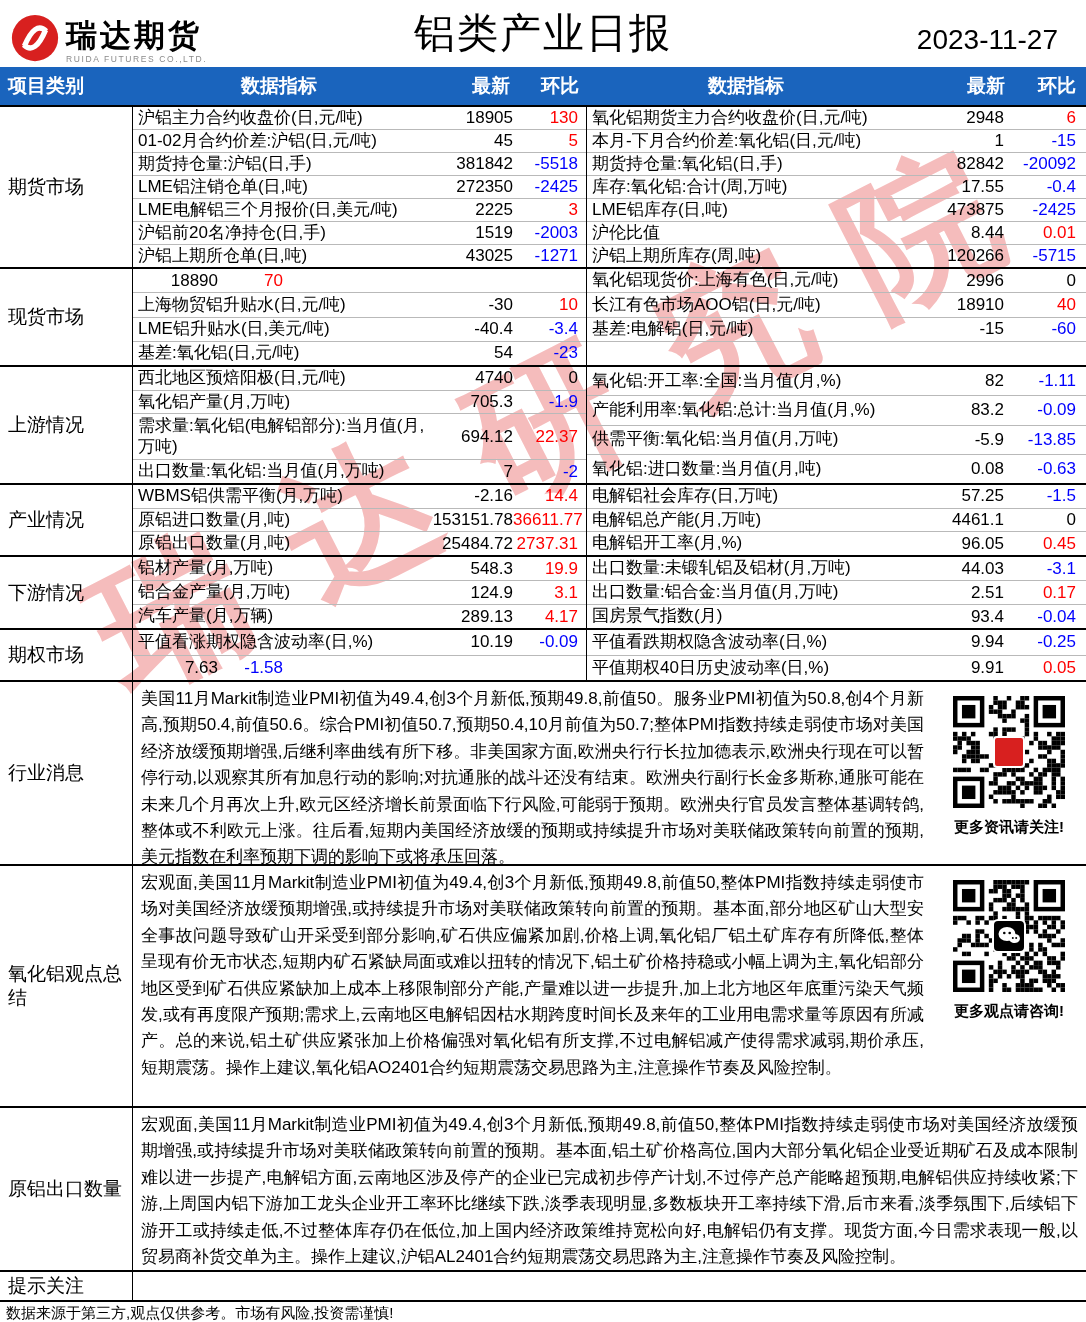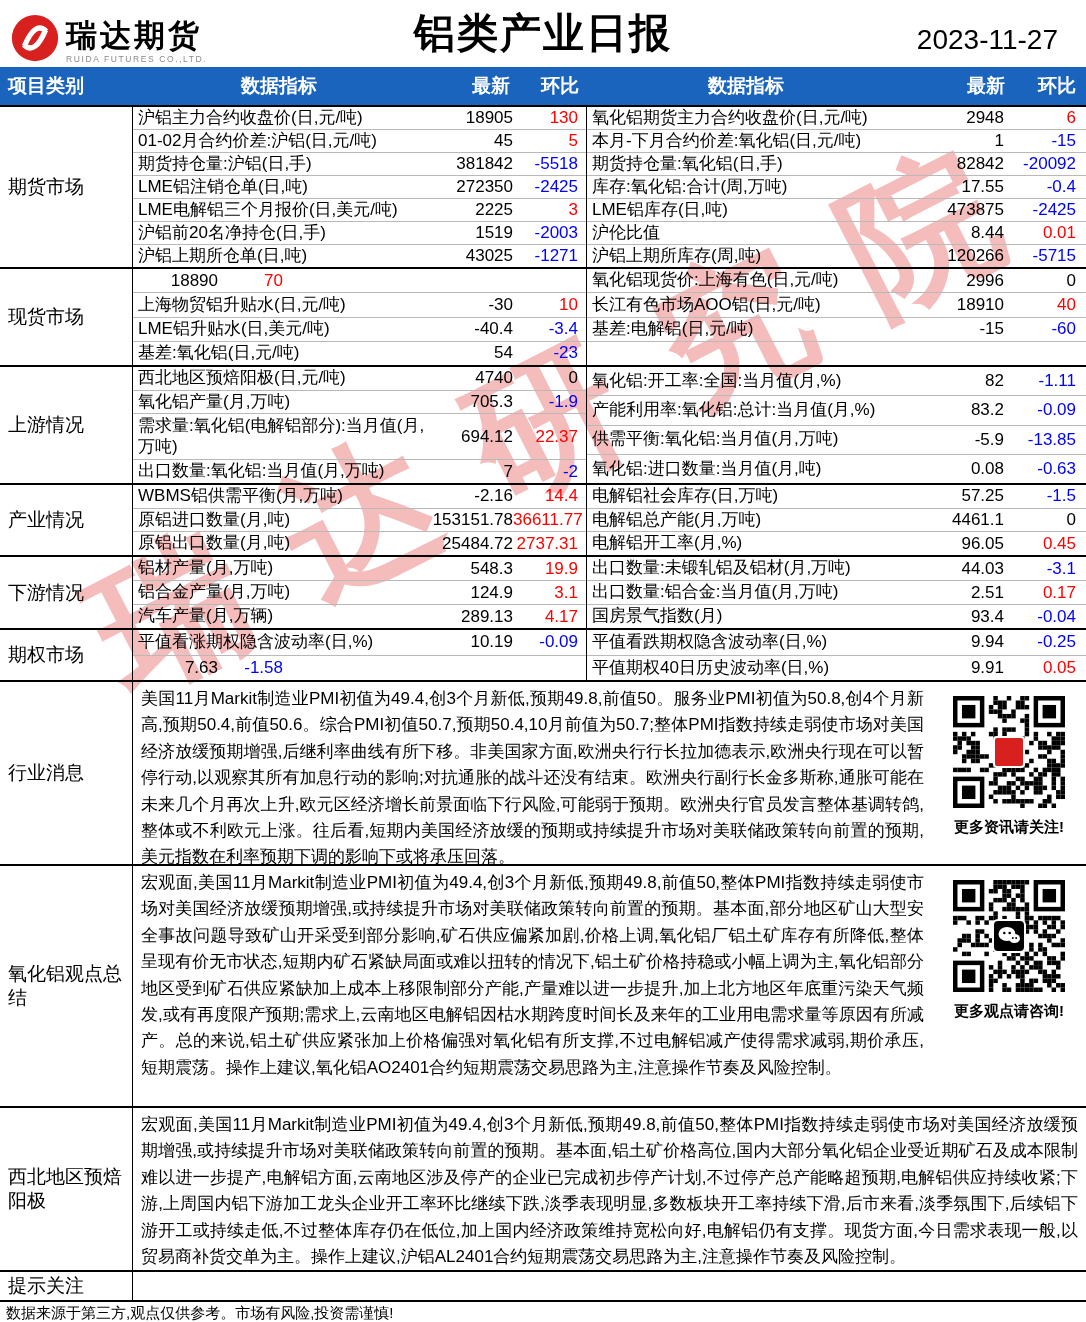--- a/index.html
+++ b/index.html
@@ -7,21 +7,21 @@
         font-family:"Liberation Sans",sans-serif;color:#000;box-sizing:border-box;}
   .layer{position:relative;z-index:1;}
   
   .rpt-header{position:relative;height:67px;}
   .logo{position:absolute;left:10px;top:13px;display:flex;align-items:flex-end;gap:6px;}
   .logo svg{width:50px;height:50px;}
   .logo-txt{display:flex;flex-direction:column;line-height:1;}
   .logo-cn{font-size:31px;font-weight:bold;letter-spacing:3px;}
   .logo-en{font-size:8.5px;color:#8a8a8a;letter-spacing:1.6px;margin-top:4px;}
   .title{position:absolute;left:50%;top:6px;transform:translateX(-50%);
-         font-size:41px;font-weight:700;letter-spacing:2px;white-space:nowrap;}
+         font-size:41px;font-weight:400;letter-spacing:2px;white-space:nowrap;}
   .date{position:absolute;right:28px;top:24px;font-size:28px;}
   
   .thead{display:flex;align-items:center;height:38px;background:var(--hdr,#1a64bd);
          color:#fff;font-weight:bold;font-size:19px;box-sizing:border-box;}
   .thead .h-cat{width:133px;padding-left:8px;box-sizing:border-box;}
   .thead .h-ind-l{width:292px;text-align:center;}
   .thead .h-val-l{width:85px;text-align:right;}
   .thead .h-chg-l{width:77px;text-align:right;padding-right:8px;box-sizing:border-box;}
   .thead .h-ind-r{width:318px;text-align:center;}
   .thead .h-val-r{width:100px;text-align:right;}
@@ -840,21 +840,21 @@
                   <ellipse cx="20.5" cy="17.5" rx="5.5" ry="4.6" fill="#fff"></ellipse>
                   <circle cx="18.8" cy="17" r="1"></circle>
                   <circle cx="22.2" cy="17" r="1"></circle>
                 </svg>
               </div>
             </div>
             <div class="qrcap">更多观点请咨询!</div>
           </div>
         </div>
         <div class="note n2">
-          <div class="cat">西北地区预焙阳极</div>
+          <div class="cat">原铝出口数量</div>
           <div class="body">宏观面,美国11月Markit制造业PMI初值为49.4,创3个月新低,预期49.8,前值50,整体PMI指数持续走弱使市场对美国经济放缓预期增强,或持续提升市场对美联储政策转向前置的预期。基本面,铝土矿价格高位,国内大部分氧化铝企业受近期矿石及成本限制难以进一步提产,电解铝方面,云南地区涉及停产的企业已完成初步停产计划,不过停产总产能略超预期,电解铝供应持续收紧;下游,上周国内铝下游加工龙头企业开工率环比继续下跌,淡季表现明显,多数板块开工率持续下滑,后市来看,淡季氛围下,后续铝下游开工或持续走低,不过整体库存仍在低位,加上国内经济政策维持宽松向好,电解铝仍有支撑。现货方面,今日需求表现一般,以贸易商补货交单为主。操作上建议,沪铝AL2401合约短期震荡交易思路为主,注意操作节奏及风险控制。</div>
         </div>
         <div class="note n3">
           <div class="cat">提示关注</div>
           <div class="body"></div>
         </div>
       </div>
 
     <div class="rpt-footer">数据来源于第三方,观点仅供参考。市场有风险,投资需谨慎!</div>
   </div>

